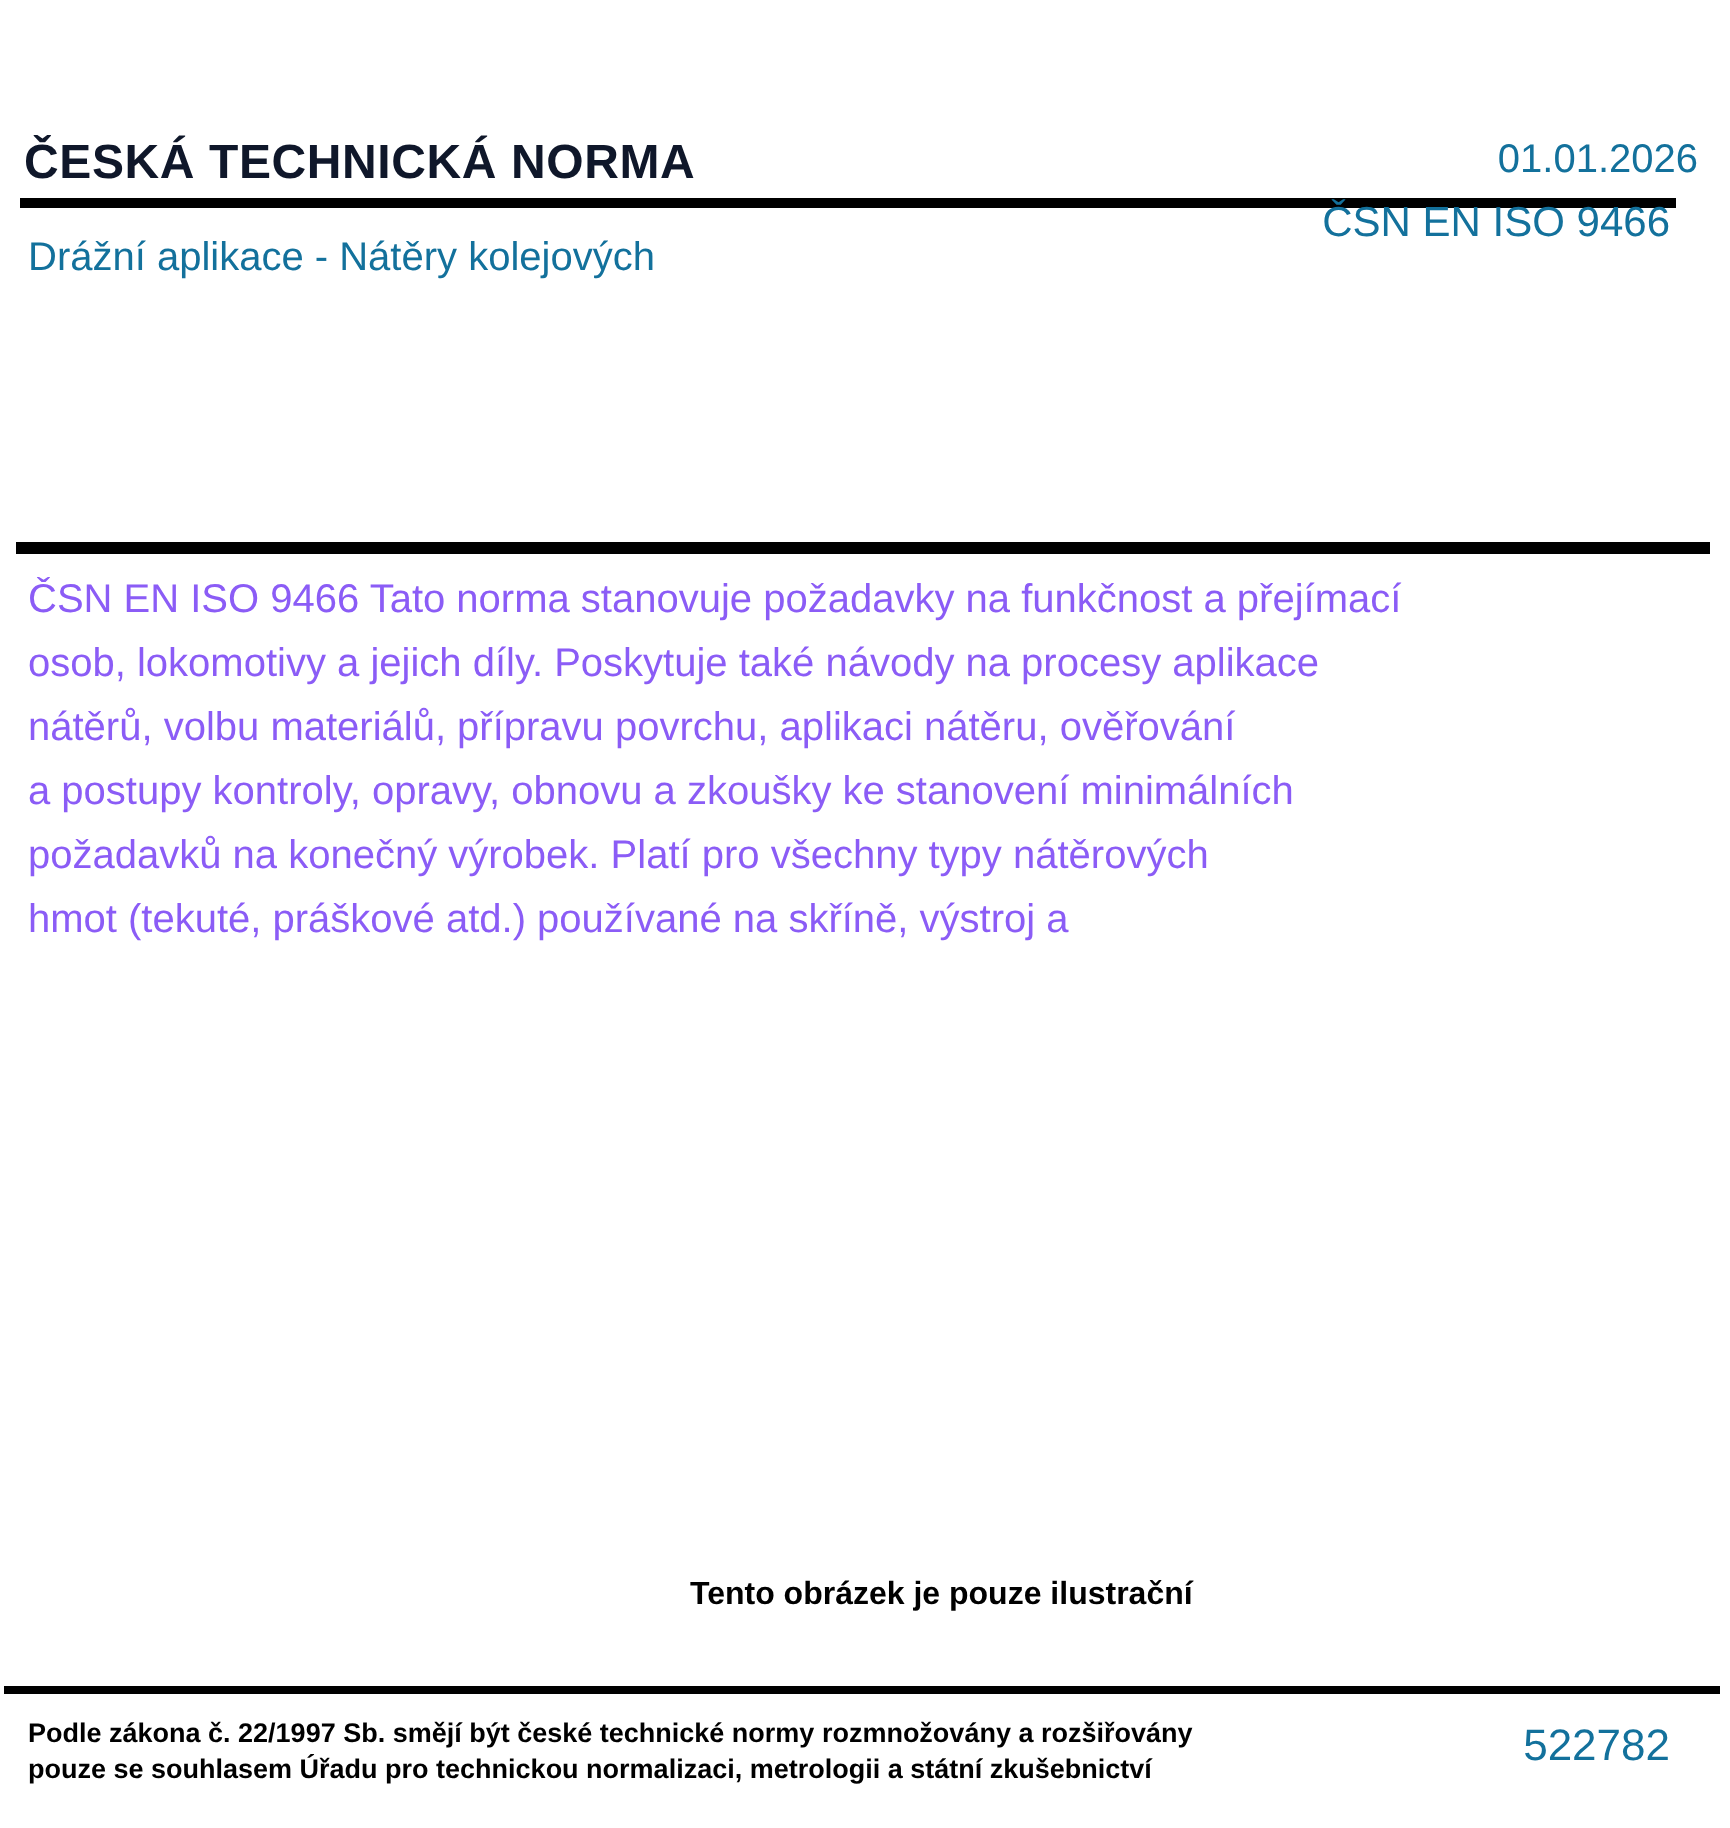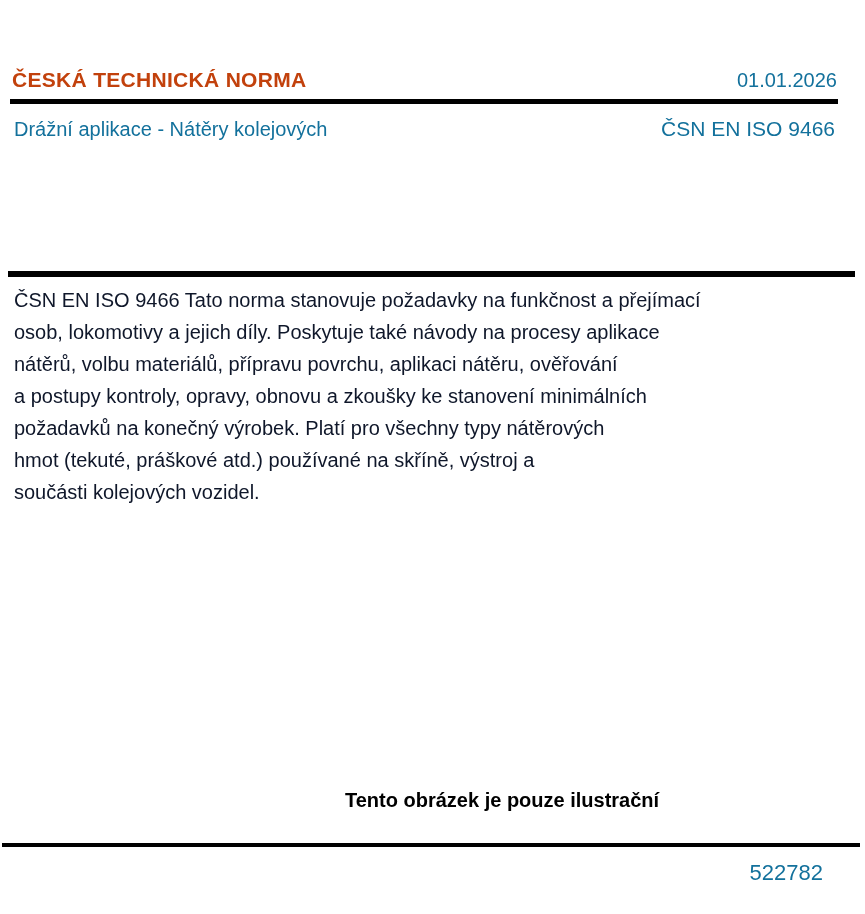--- a/index.html
+++ b/index.html
@@ -34,82 +34,82 @@
   .rule-footer {
     left: 2px;
     top: 843px;
     width: 858px;
     height: 4px;
   }
   .header-title {
     position: absolute;
     left: 12px;
     top: 68px;
-    font-size: 21px;
+    font-size: 24px;
     font-weight: bold;
-    color: #c2410c;
+    color: #0f172a;
     letter-spacing: 0.3px;
     white-space: nowrap;
   }
   .header-date {
     position: absolute;
-    right: 28px;
+    right: 16px;
     top: 69px;
     font-size: 20px;
     color: #13719c;
     white-space: nowrap;
   }
   .std-title {
     position: absolute;
     left: 14px;
     top: 113px;
     font-size: 20px;
     line-height: 32px;
     color: #13719c;
   }
   .std-ref {
     position: absolute;
     right: 30px;
-    top: 113px;
+    top: 96px;
     font-size: 21px;
     line-height: 32px;
     color: #13719c;
     text-align: right;
   }
   .abstract {
     position: absolute;
     left: 14px;
     top: 284px;
     font-size: 20px;
     line-height: 32px;
-    color: #0f172a;
+    color: #8b5cf6;
     white-space: nowrap;
   }
   .note {
     position: absolute;
     left: 345px;
     top: 789px;
-    font-size: 20px;
+    font-size: 16px;
     font-weight: bold;
     color: #000000;
     white-space: nowrap;
   }
   .legal {
     position: absolute;
     left: 14px;
     top: 858px;
     font-size: 13.5px;
     font-weight: bold;
     line-height: 17.5px;
     color: #000000;
     white-space: nowrap;
   }
   .order-number {
     position: absolute;
-    right: 42px;
+    right: 30px;
     top: 860px;
     font-size: 22px;
     color: #13719c;
     white-space: nowrap;
   }
 </style>
 </head>
 <body>
 
 <div class="page">
@@ -130,23 +130,26 @@
 
   <div class="rule rule-abstract"></div>
 
   <div class="abstract">
     <div>ČSN EN ISO 9466 Tato norma stanovuje požadavky na funkčnost a přejímací</div>
     <div>osob, lokomotivy a jejich díly. Poskytuje také návody na procesy aplikace</div>
     <div>nátěrů, volbu materiálů, přípravu povrchu, aplikaci nátěru, ověřování</div>
     <div>a postupy kontroly, opravy, obnovu a zkoušky ke stanovení minimálních</div>
     <div>požadavků na konečný výrobek. Platí pro všechny typy nátěrových</div>
     <div>hmot (tekuté, práškové atd.) používané na skříně, výstroj a</div>
-    <div>součásti kolejových vozidel.</div>
   </div>
 
   <div class="note">Tento obrázek je pouze ilustrační</div>
 
   <div class="rule rule-footer"></div>
 
+  <div class="legal">
+    <div>Podle zákona č. 22/1997 Sb. smějí být české technické normy rozmnožovány a rozšiřovány</div>
+    <div>pouze se souhlasem Úřadu pro technickou normalizaci, metrologii a státní zkušebnictví</div>
+  </div>
 
   <div class="order-number">522782</div>
 
 </div>
 
 </body></html>

